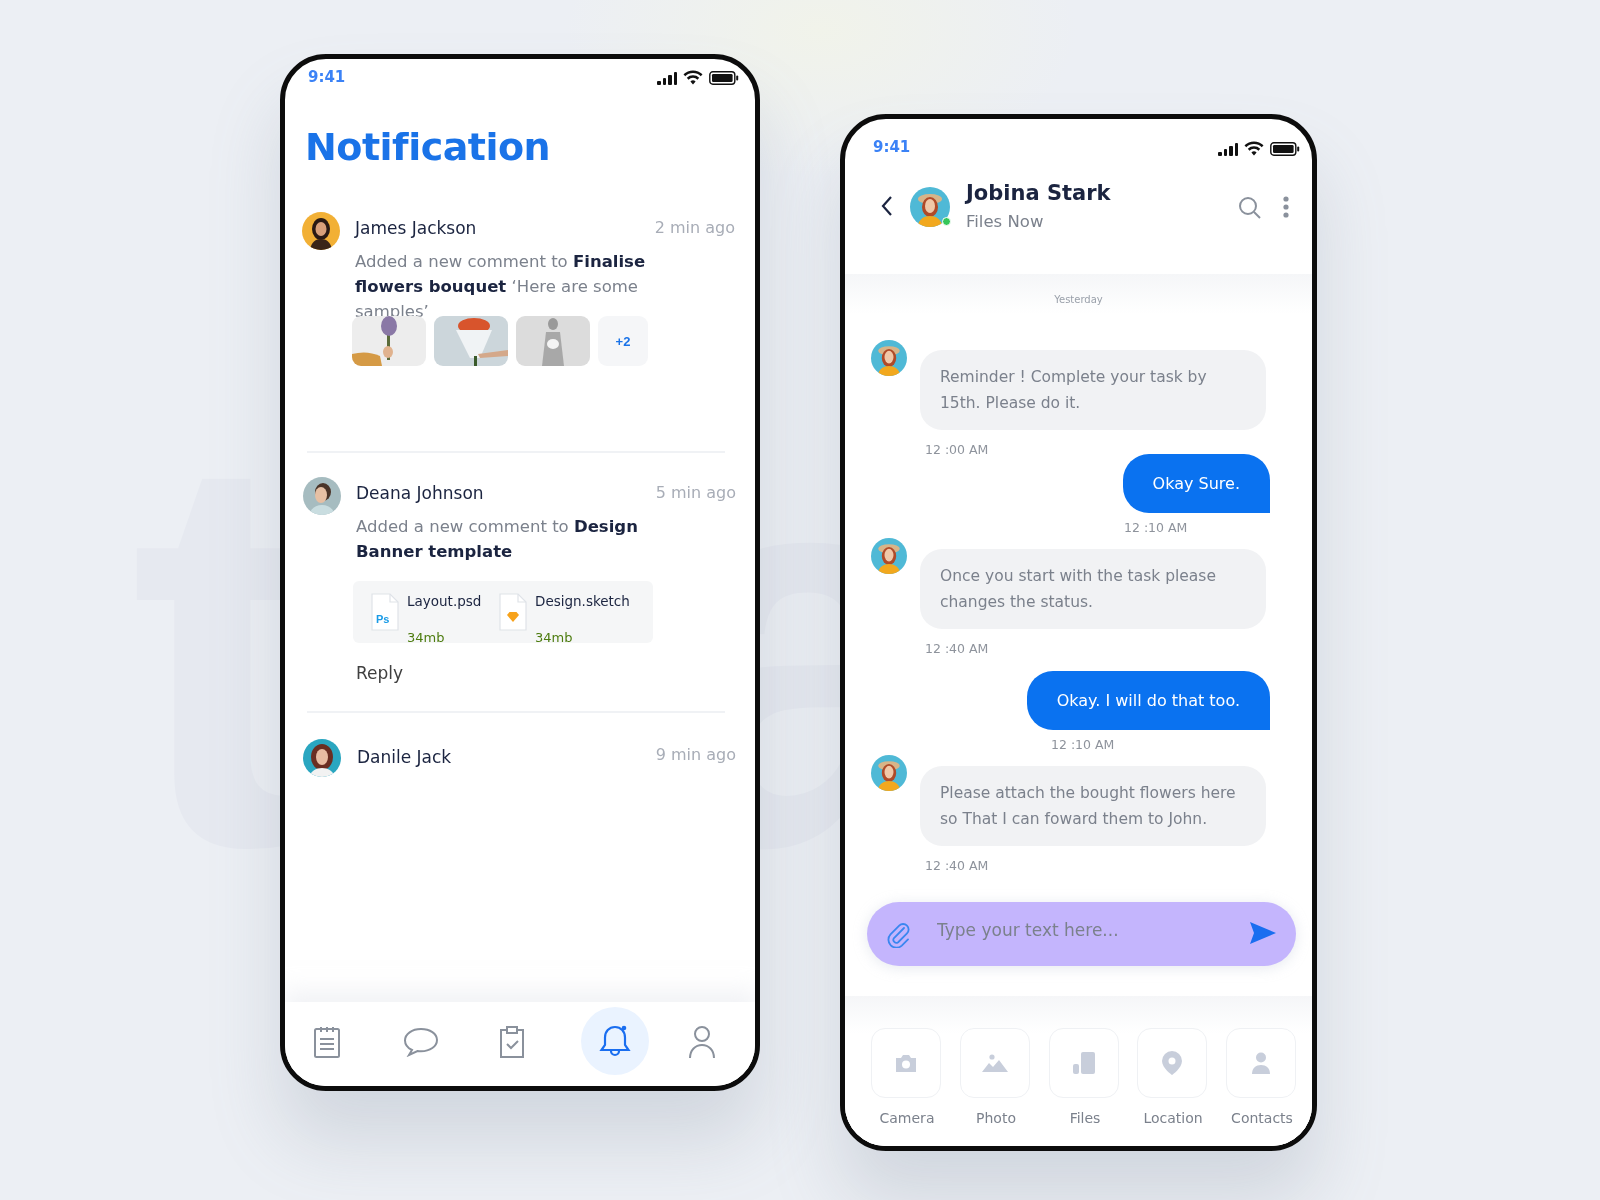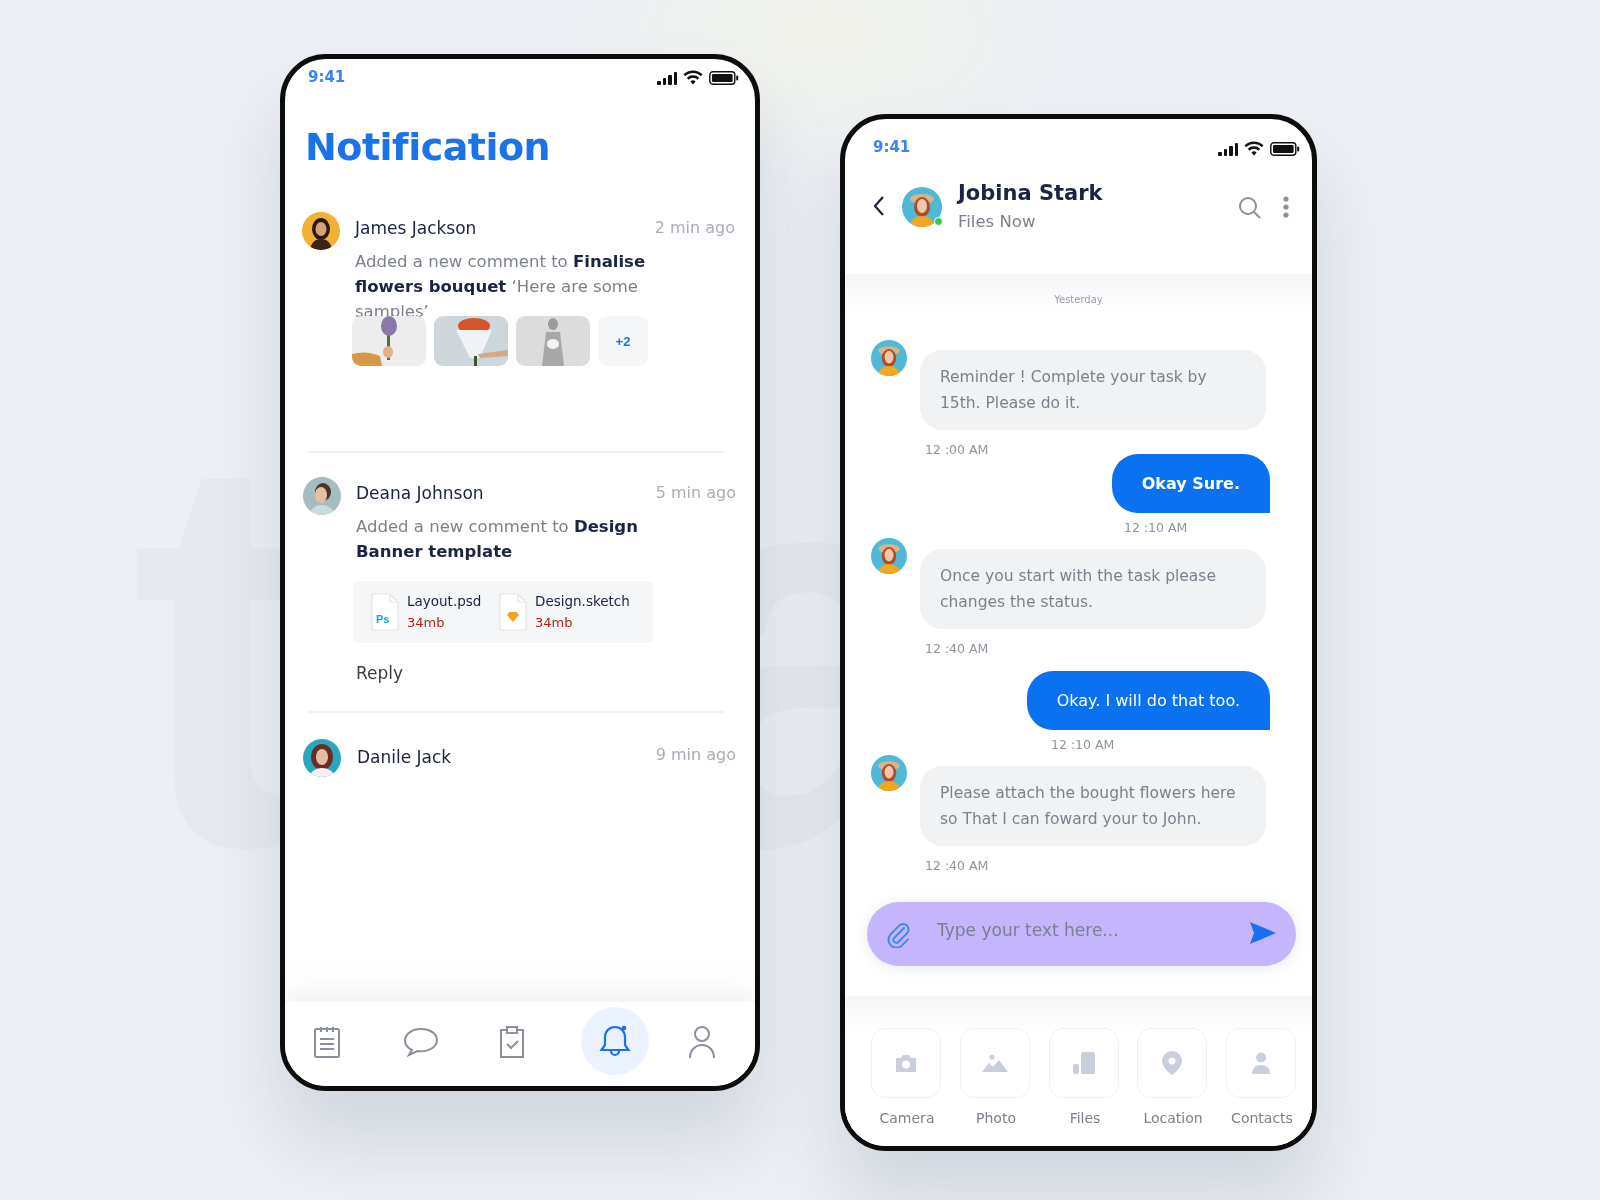--- a/index.html
+++ b/index.html
@@ -43,30 +43,30 @@
   .thumbs { position: absolute; left: 67px; display: flex; gap: 8px; }
   .thumb { width: 74px; height: 50px; border-radius: 9px; overflow: hidden; position: relative; }
   .thumb-more { width: 50px; height: 50px; border-radius: 9px; background: #f5f6f8; color: #1a73e8; font-size: 13px; font-weight: 700; display: flex; align-items: center; justify-content: center; }
   .reply-box { position: absolute; left: 63px; width: 337px; height: 36px; border: 1px solid #e5e8ee; border-radius: 18px; display: flex; align-items: center; padding-left: 18px; font-size: 15.5px; color: #2a3450; font-family: "DejaVu Sans", sans-serif; }
   .reply-send { position: absolute; right: 6px; top: 6px; width: 24px; height: 24px; border-radius: 50%; background: #e4efff; display: flex; align-items: center; justify-content: center; }
   .divider { position: absolute; left: 22px; right: 30px; height: 2px; background: #f0f2f5; }
   .files-box { position: absolute; left: 68px; width: 300px; height: 62px; background: #f5f6f7; border-radius: 6px; }
   .file { position: absolute; top: 12px; display: flex; gap: 8px; }
   .file-icon { width: 28px; height: 38px; position: relative; }
   .file-name { font-size: 13.5px; color: #1b2440; font-family: "DejaVu Sans", sans-serif; }
-  .file-size { font-size: 13px; color: #b91c1c; margin-top: 6px; font-family: "DejaVu Sans", sans-serif; }
+  .file-size { font-size: 13px; color: #4d7c0f; margin-top: 21px; font-family: "DejaVu Sans", sans-serif; }
   .reply-link { position: absolute; left: 71px; font-size: 17px; color: #404040; font-family: "DejaVu Sans", sans-serif; }
   .priority-dot { display: inline-flex; width: 20px; height: 20px; border-radius: 50%; background: #fcdbe4; color: #e8356a; font-size: 13px; align-items: center; justify-content: center; vertical-align: -3px; }
 
   .tabbar { position: absolute; left: 0; right: 0; bottom: 0; height: 84px; background: #fff; box-shadow: 0 -12px 20px rgba(230,232,238,0.5); }
   .tab { position: absolute; top: 10px; width: 60px; height: 60px; display: flex; align-items: center; justify-content: center; border-radius: 50%; }
   .tab.active { background: #eaf3ff; width: 68px; height: 68px; top: 5px; }
 
   
-  .chat-header { position: absolute; left: 0; right: 0; top: 50px; height: 105px; }
+  .chat-header { position: absolute; left: 8px; right: 0; top: 50px; height: 105px; }
   .back-btn { position: absolute; left: 28px; top: 26px; }
   .chat-avatar-wrap { position: absolute; left: 57px; top: 18px; width: 40px; height: 40px; }
   .online-dot { position: absolute; right: -1px; bottom: 1px; width: 9px; height: 9px; border-radius: 50%; background: #35c759; border: 1.5px solid #fff; }
   .chat-name { position: absolute; left: 113px; top: 12px; font-size: 21px; font-weight: 700; color: #1b2440; font-family: "DejaVu Sans", sans-serif; }
   .chat-status { position: absolute; left: 113px; top: 43px; font-size: 16.5px; color: #7b818c; font-family: "DejaVu Sans", sans-serif; }
   .hdr-search { position: absolute; right: 50px; top: 27px; }
   .hdr-more { position: absolute; right: 22px; top: 26px; }
   .chat-body { position: absolute; left: 0; right: 0; top: 155px; bottom: 0; background: linear-gradient(#f5f6f8 0px, #fff 40px); }
   .day-label { position: absolute; left: 0; right: 0; top: 20px; text-align: center; font-size: 10px; color: #9aa0aa; font-family: "DejaVu Sans", sans-serif; }
   .msg { position: absolute; }
@@ -307,21 +307,21 @@
       <svg width="36" height="36" viewBox="0 0 40 40">
           <ellipse cx="20" cy="12" rx="12" ry="5" fill="#d8b488"></ellipse>
           <ellipse cx="20" cy="20" rx="8" ry="10" fill="#b04a28"></ellipse>
           <ellipse cx="20" cy="19" rx="5" ry="7" fill="#f0c8a8"></ellipse>
           <path d="M7 40c2-8 7-11 13-11s11 3 13 11z" fill="#f2a81e"></path>
         </svg>
     </div>
     <div class="msg msg-in" style="top:76px;">Reminder ! Complete your task by 15th. Please do it.</div>
     <div class="msg-time" style="left:80px;top:168px;">12 :00 AM</div>
 
-    <div class="msg msg-out" style="top:180px;font-weight:bold;">Okay Sure.</div>
+    <div class="msg msg-out" style="top:180px;">Okay Sure.</div>
     <div class="msg-time" style="left:279px;top:246px;">12 :10 AM</div>
 
     <div class="msg-avatar" style="top:264px;background:#4fb9d6;">
       <svg width="36" height="36" viewBox="0 0 40 40">
           <ellipse cx="20" cy="12" rx="12" ry="5" fill="#d8b488"></ellipse>
           <ellipse cx="20" cy="20" rx="8" ry="10" fill="#b04a28"></ellipse>
           <ellipse cx="20" cy="19" rx="5" ry="7" fill="#f0c8a8"></ellipse>
           <path d="M7 40c2-8 7-11 13-11s11 3 13 11z" fill="#f2a81e"></path>
         </svg>
     </div>
@@ -332,21 +332,21 @@
     <div class="msg-time" style="left:206px;top:463px;">12 :10 AM</div>
 
     <div class="msg-avatar" style="top:481px;background:#4fb9d6;">
       <svg width="36" height="36" viewBox="0 0 40 40">
           <ellipse cx="20" cy="12" rx="12" ry="5" fill="#d8b488"></ellipse>
           <ellipse cx="20" cy="20" rx="8" ry="10" fill="#b04a28"></ellipse>
           <ellipse cx="20" cy="19" rx="5" ry="7" fill="#f0c8a8"></ellipse>
           <path d="M7 40c2-8 7-11 13-11s11 3 13 11z" fill="#f2a81e"></path>
         </svg>
     </div>
-    <div class="msg msg-in" style="top:492px;">Please attach the bought flowers here so That I can foward your to John.</div>
+    <div class="msg msg-in" style="top:492px;">Please attach the bought flowers here so That I can foward them to John.</div>
     <div class="msg-time" style="left:80px;top:584px;">12 :40 AM</div>
   </div>
 
   <div class="composer">
     <div class="attach-btn">
       <svg width="24" height="26" viewBox="0 0 24 26">
           <path d="M17 6 L7 16 a3 3 0 0 0 4.2 4.2 L20 11.4 a5.5 5.5 0 0 0-7.8-7.8 L3.5 12.3 a8 8 0 0 0 11.3 11.3 L21 17.4" fill="none" stroke="#3a86f0" stroke-width="1.8" stroke-linecap="round"></path>
         </svg>
     </div>
     <input type="text" placeholder="Type your text here..." style="">

